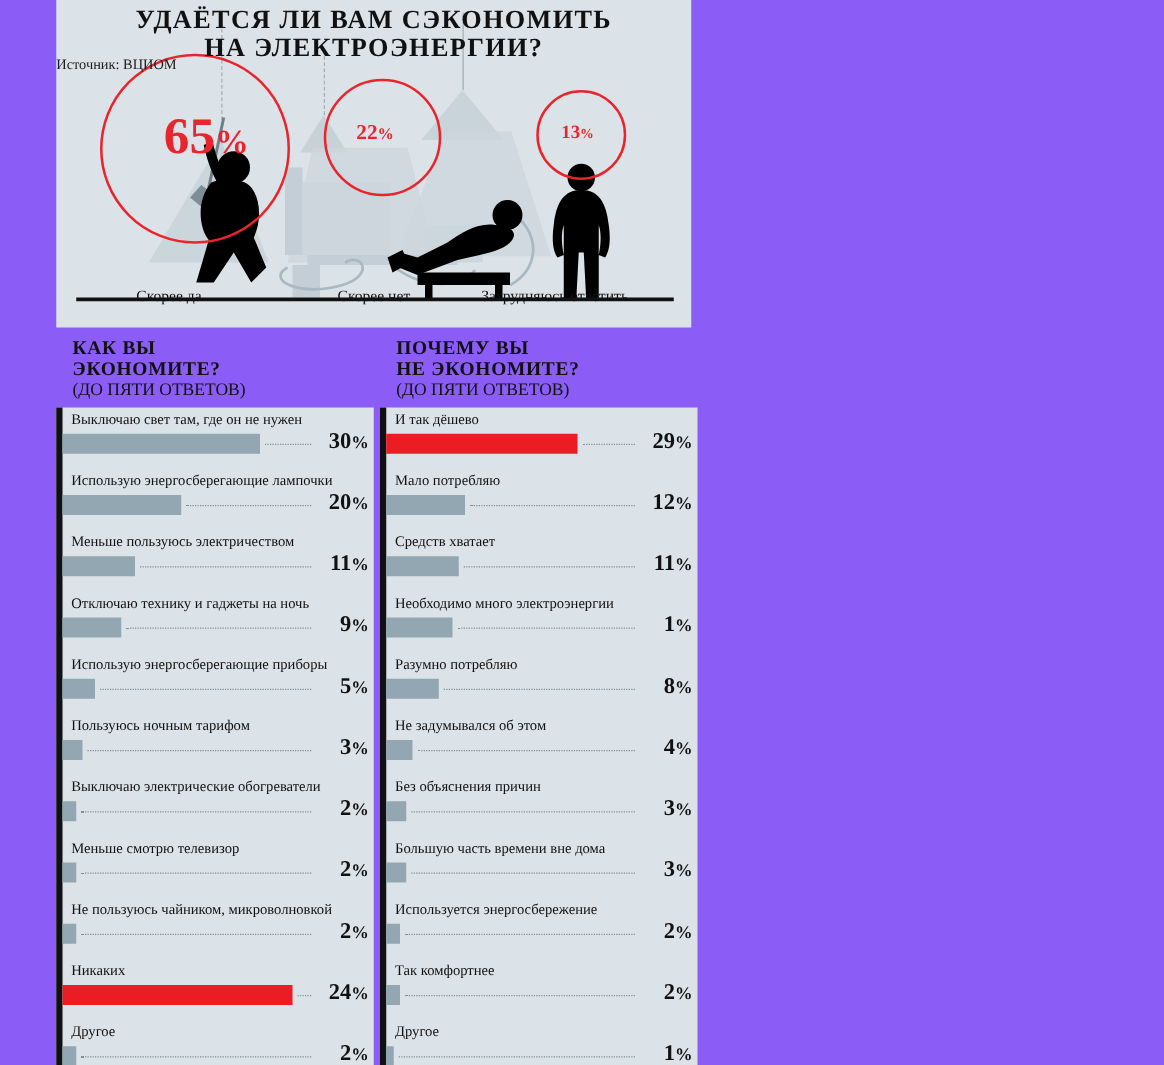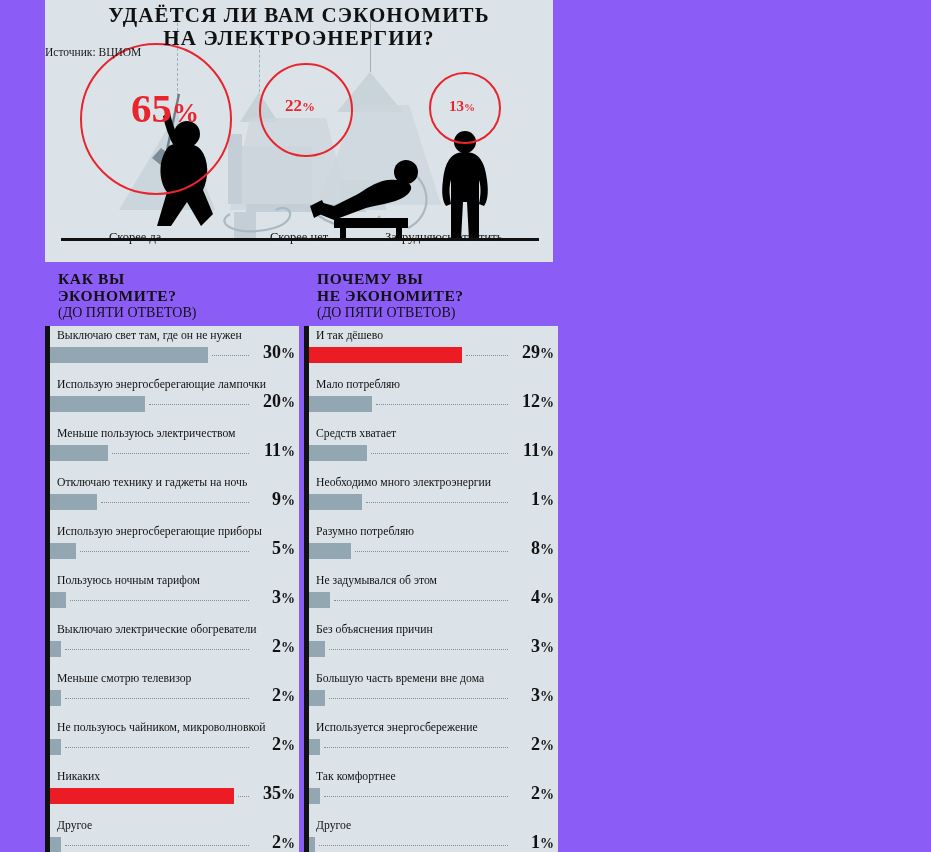--- a/index.html
+++ b/index.html
@@ -196,21 +196,21 @@
         <div class="row">
           <div class="row-label">Не пользуюсь чайником, микроволновкой</div>
           <div class="bar" style="width: 11px;"></div>
           <div class="leader" style="left: 15px; width: 184px;"></div>
           <div class="val"><span>2</span><span class="u">%</span></div>
         </div>
         <div class="row">
           <div class="row-label">Никаких</div>
           <div class="bar hl" style="width: 184px;"></div>
           <div class="leader" style="left: 188px; width: 11px;"></div>
-          <div class="val"><span>35</span><span class="u">%</span></div>
+          <div class="val"><span>24</span><span class="u">%</span></div>
         </div>
         <div class="row">
           <div class="row-label">Другое</div>
           <div class="bar" style="width: 11px;"></div>
           <div class="leader" style="left: 15px; width: 184px;"></div>
           <div class="val"><span>2</span><span class="u">%</span></div>
         </div>
       </div>
   </div>
 

